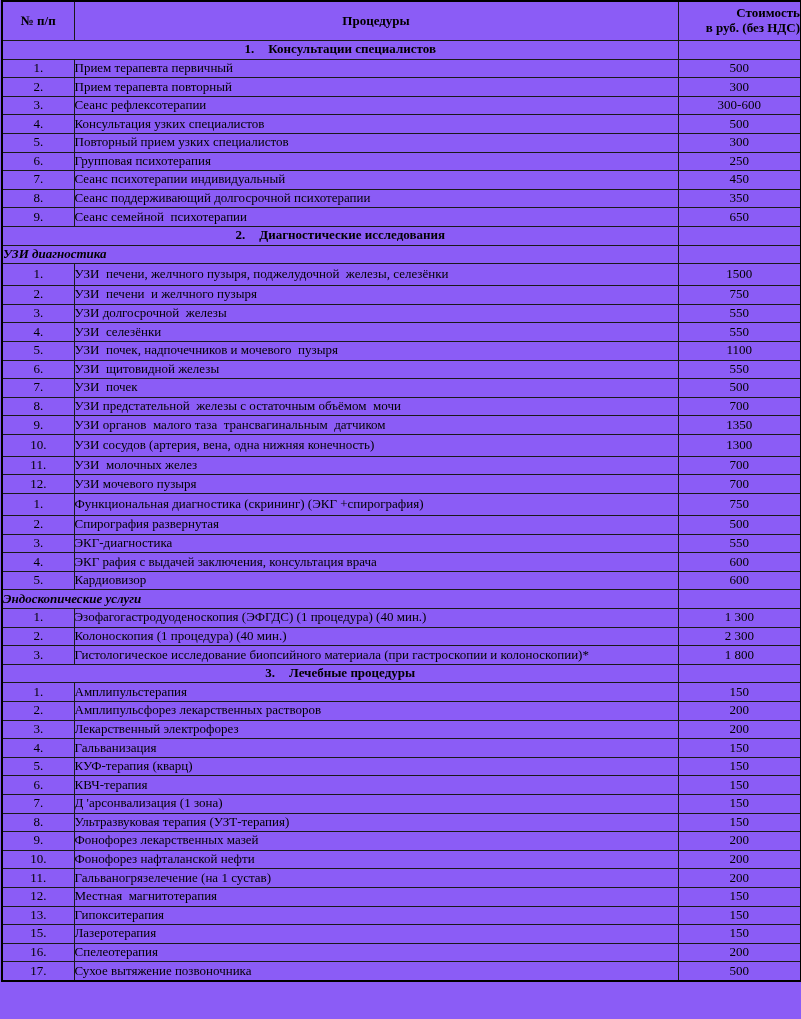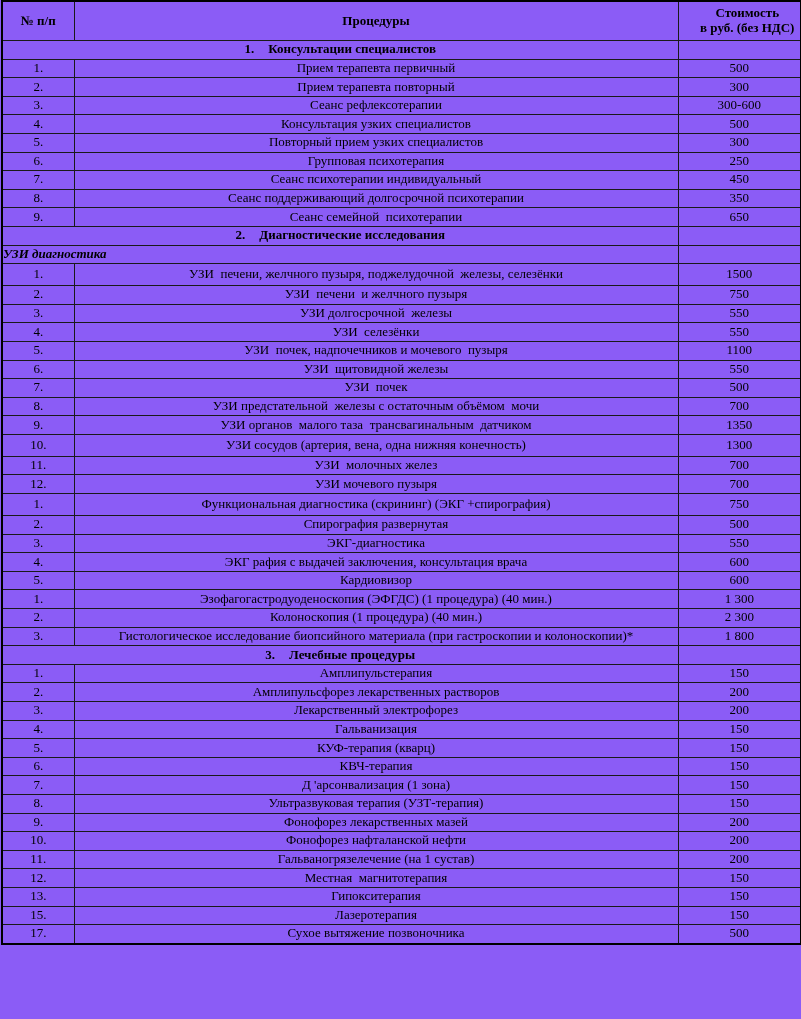--- a/index.html
+++ b/index.html
@@ -36,29 +36,29 @@
   }
   
   thead th {
     height: 38px;
     vertical-align: top;
     padding-top: 3px;
     font-weight: bold;
     font-size: 13.5px;
     text-align: center;
   }
-  .price-head-line { display: block; text-align: center; padding-left: 16px; }
+  .price-head-line { display: block; text-align: right; padding-left: 16px; }
   
   tr.r-normal td { height: 17.6px; }
   tr.r-tall td   { height: 21px; }
   td.cell-num {
     text-align: center;
   }
   td.cell-name {
-    text-align: center;
+    text-align: left;
     padding-left: 10px;
     padding-right: 4px;
     white-space: pre-wrap;
   }
   td.cell-price {
     text-align: center;
   }
   td.cell-section {
     text-align: center;
     font-weight: bold;
@@ -232,20 +232,24 @@
           <td class="cell-num">4.</td>
           <td class="cell-name">ЭКГ рафия с выдачей заключения, консультация врача</td>
           <td class="cell-price">600</td>
         </tr>
         <tr class="r-normal">
           <td class="cell-num">5.</td>
           <td class="cell-name">Кардиовизор</td>
           <td class="cell-price">600</td>
         </tr>
         <tr class="r-normal">
+          <td class="cell-subsection" colspan="2">Эндоскопические услуги</td>
+          <td class="cell-price"></td>
+        </tr>
+        <tr class="r-normal">
           <td class="cell-num">1.</td>
           <td class="cell-name">Эзофагогастродуоденоскопия (ЭФГДС) (1 процедура) (40 мин.)</td>
           <td class="cell-price">1 300</td>
         </tr>
         <tr class="r-normal">
           <td class="cell-num">2.</td>
           <td class="cell-name">Колоноскопия (1 процедура) (40 мин.)</td>
           <td class="cell-price">2 300</td>
         </tr>
         <tr class="r-normal">
@@ -319,20 +323,25 @@
         </tr>
         <tr class="r-normal">
           <td class="cell-num">13.</td>
           <td class="cell-name">Гипокситерапия</td>
           <td class="cell-price">150</td>
         </tr>
         <tr class="r-normal">
           <td class="cell-num">15.</td>
           <td class="cell-name">Лазеротерапия</td>
           <td class="cell-price">150</td>
+        </tr>
+        <tr class="r-normal">
+          <td class="cell-num">16.</td>
+          <td class="cell-name">Спелеотерапия</td>
+          <td class="cell-price">200</td>
         </tr>
         <tr class="r-normal">
           <td class="cell-num">17.</td>
           <td class="cell-name">Сухое вытяжение позвоночника</td>
           <td class="cell-price">500</td>
         </tr>
       </tbody>
   </table>
 </div>
 

